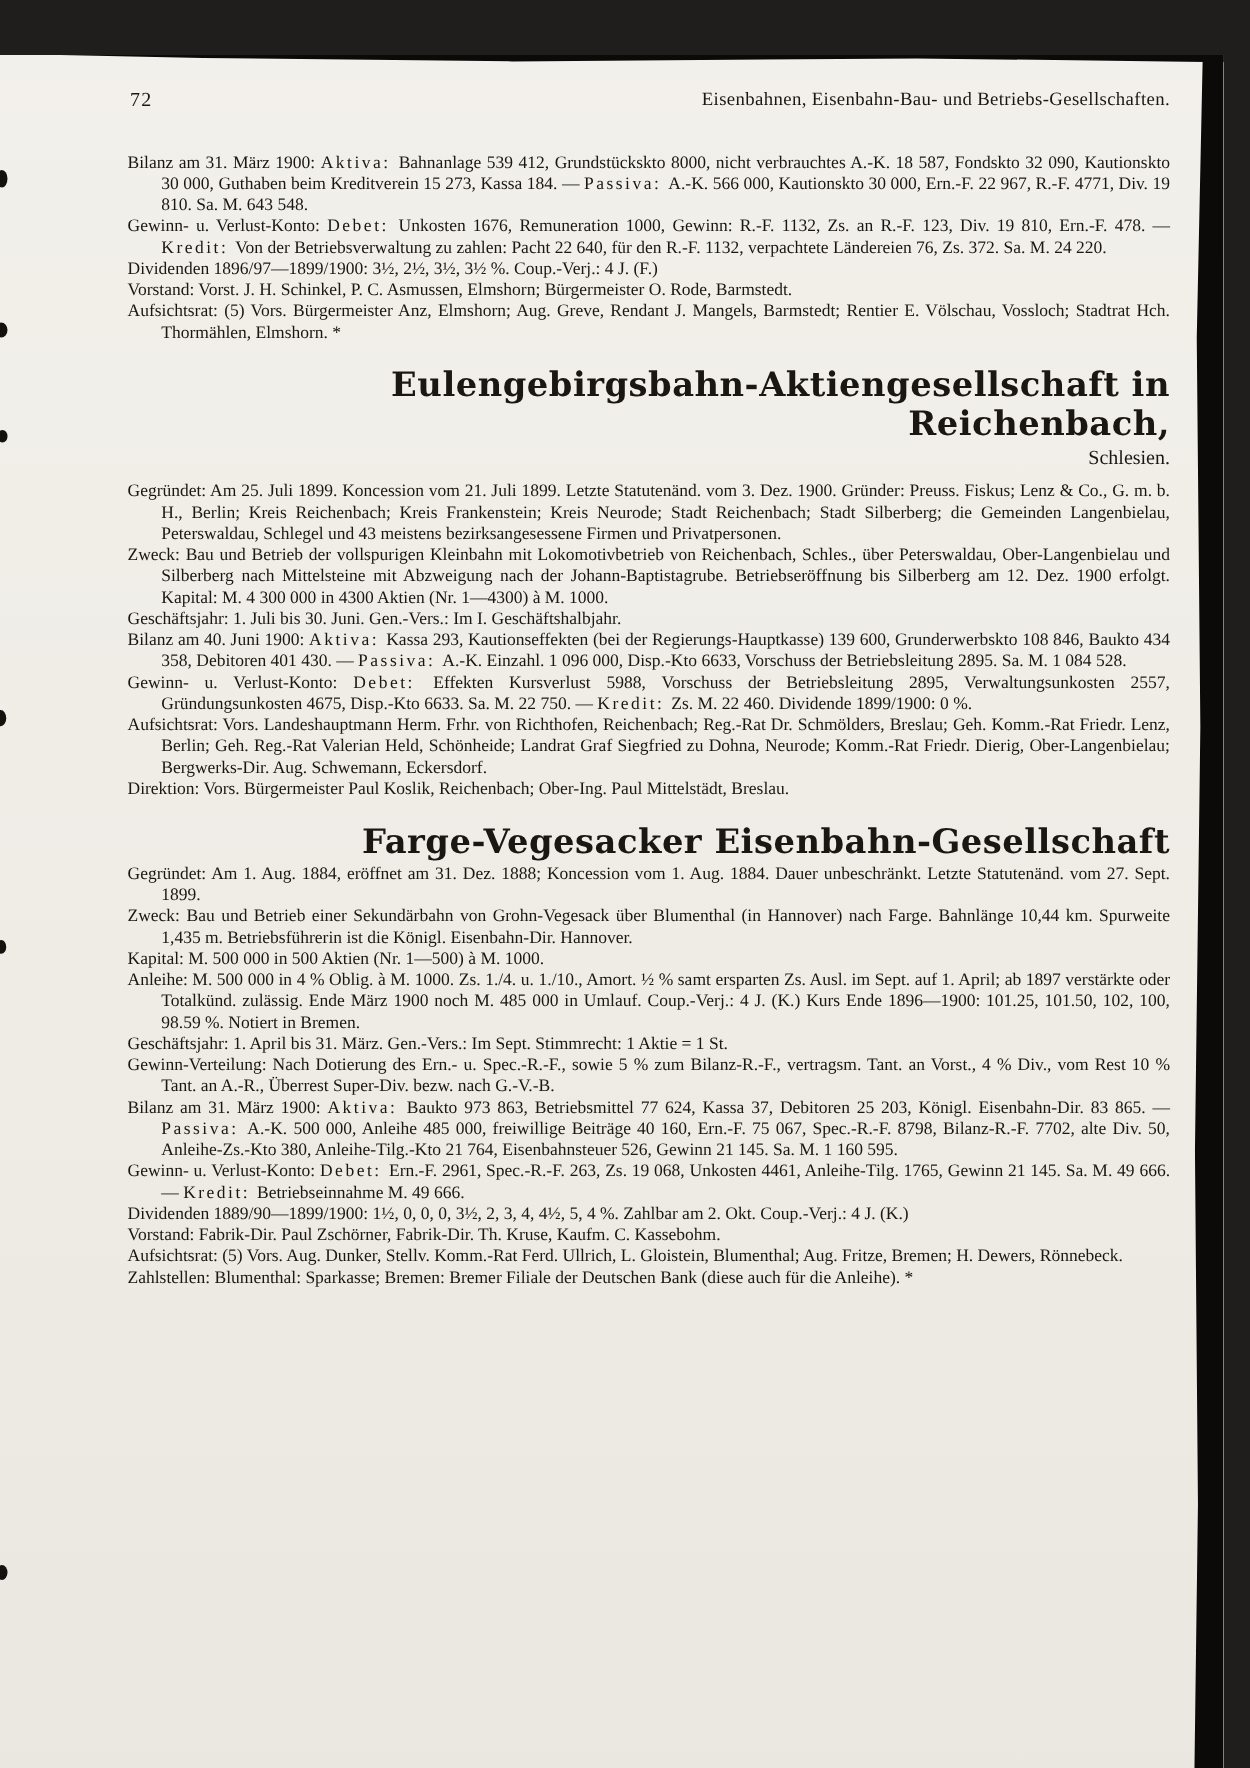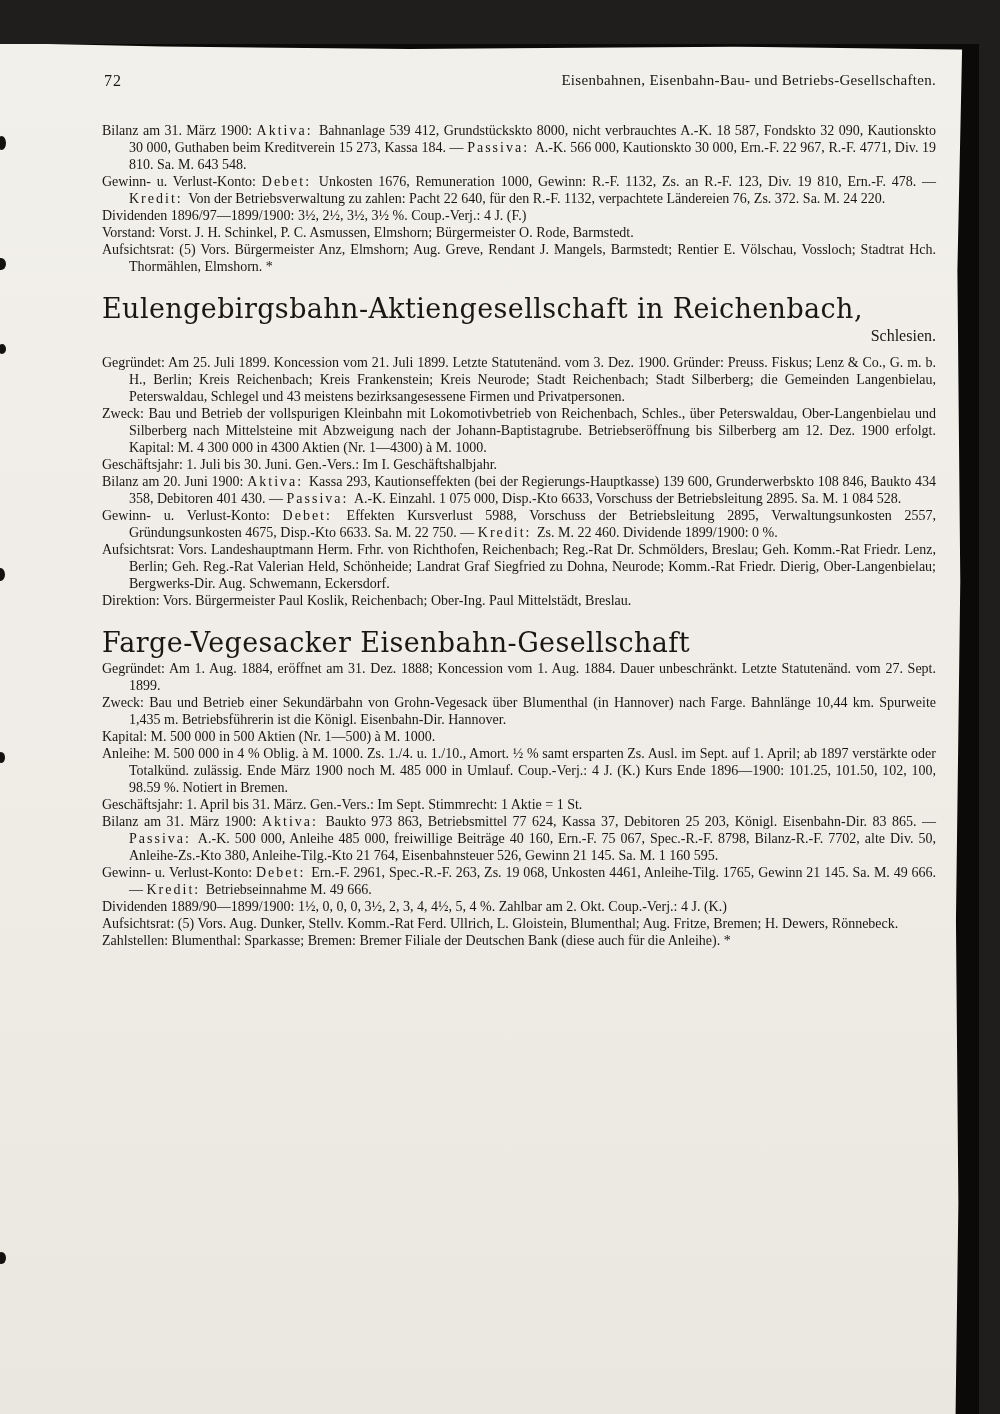--- a/index.html
+++ b/index.html
@@ -26,22 +26,22 @@
   .page-body { font-size: 14px; line-height: 17px; text-align: justify; }
 
   .para { margin: 0; padding-left: 27px; text-indent: -27px; }
   .para b { font-weight: normal; }
   .sp { letter-spacing: 2px; }
 
   .entry-heading {
     font-family: "DejaVu Serif", "Liberation Serif", serif;
     font-size: 27px;
     line-height: 31px;
-    font-weight: normal;
-    text-align: left;
+    font-weight: bold;
+    text-align: right;
     text-indent: 0;
     margin: 18px 0 2px 0;
     letter-spacing: 0.4px;
   }
   .entry-subheading { text-align: right; font-size: 16px; line-height: 20px; margin: 0 0 8px 0; }
   .entry-subheading b { font-weight: bold; }
 
   
   .edge { position: absolute; background: #0b0a09; }
   .edge-right {
@@ -75,35 +75,37 @@
           <p class="para"><b>Dividenden 1896/97—1899/1900: </b><span>3½, 2½, 3½, 3½ %. Coup.-Verj.: 4 J. (F.)</span></p>
           <p class="para"><b>Vorstand: </b><span>Vorst. J. H. Schinkel, P. C. Asmussen, Elmshorn; Bürgermeister O. Rode, Barmstedt.</span></p>
           <p class="para"><b>Aufsichtsrat: </b><span>(5) Vors. Bürgermeister Anz, Elmshorn; Aug. Greve, Rendant J. Mangels, Barmstedt; Rentier E. Völschau, Vossloch; Stadtrat Hch. Thormählen, Elmshorn. *</span></p>
         </section>
         <section class="entry">
           <h2 class="entry-heading">Eulengebirgsbahn-Aktiengesellschaft in Reichenbach,</h2>
           <div class="entry-subheading"><span>Schlesien.</span></div>
           <p class="para"><b>Gegründet: </b><span>Am 25. Juli 1899. Koncession vom 21. Juli 1899. Letzte Statutenänd. vom 3. Dez. 1900. </span><b>Gründer: </b><span>Preuss. Fiskus; Lenz &amp; Co., G. m. b. H., Berlin; Kreis Reichenbach; Kreis Frankenstein; Kreis Neurode; Stadt Reichenbach; Stadt Silberberg; die Gemeinden Langenbielau, Peterswaldau, Schlegel und 43 meistens bezirksangesessene Firmen und Privatpersonen.</span></p>
           <p class="para"><b>Zweck: </b><span>Bau und Betrieb der vollspurigen Kleinbahn mit Lokomotivbetrieb von Reichenbach, Schles., über Peterswaldau, Ober-Langenbielau und Silberberg nach Mittelsteine mit Abzweigung nach der Johann-Baptistagrube. Betriebseröffnung bis Silberberg am 12. Dez. 1900 erfolgt. </span><b>Kapital: </b><span>M. 4 300 000 in 4300 Aktien (Nr. 1—4300) à M. 1000.</span></p>
           <p class="para"><b>Geschäftsjahr: </b><span>1. Juli bis 30. Juni. </span><b>Gen.-Vers.: </b><span>Im I. Geschäftshalbjahr.</span></p>
-          <p class="para"><b>Bilanz am 20. Juni 1900: </b><span class="sp">Aktiva: </span><span>Kassa 293, Kautionseffekten (bei der Regierungs-Hauptkasse) 139 600, Grunderwerbskto 108 846, Baukto 434 358, Debitoren 401 430. — </span><span class="sp">Passiva: </span><span>A.-K. Einzahl. 1 075 000, Disp.-Kto 6633, Vorschuss der Betriebsleitung 2895. Sa. M. 1 084 528.</span></p>
+          <p class="para"><b>Bilanz am 40. Juni 1900: </b><span class="sp">Aktiva: </span><span>Kassa 293, Kautionseffekten (bei der Regierungs-Hauptkasse) 139 600, Grunderwerbskto 108 846, Baukto 434 358, Debitoren 401 430. — </span><span class="sp">Passiva: </span><span>A.-K. Einzahl. 1 096 000, Disp.-Kto 6633, Vorschuss der Betriebsleitung 2895. Sa. M. 1 084 528.</span></p>
           <p class="para"><b>Gewinn- u. Verlust-Konto: </b><span class="sp">Debet: </span><span>Effekten Kursverlust 5988, Vorschuss der Betriebsleitung 2895, Verwaltungsunkosten 2557, Gründungsunkosten 4675, Disp.-Kto 6633. Sa. M. 22 750. — </span><span class="sp">Kredit: </span><span>Zs. M. 22 460. </span><b>Dividende 1899/1900: </b><span>0 %.</span></p>
           <p class="para"><b>Aufsichtsrat: </b><span>Vors. Landeshauptmann Herm. Frhr. von Richthofen, Reichenbach; Reg.-Rat Dr. Schmölders, Breslau; Geh. Komm.-Rat Friedr. Lenz, Berlin; Geh. Reg.-Rat Valerian Held, Schönheide; Landrat Graf Siegfried zu Dohna, Neurode; Komm.-Rat Friedr. Dierig, Ober-Langenbielau; Bergwerks-Dir. Aug. Schwemann, Eckersdorf.</span></p>
           <p class="para"><b>Direktion: </b><span>Vors. Bürgermeister Paul Koslik, Reichenbach; Ober-Ing. Paul Mittelstädt, Breslau.</span></p>
         </section>
         <section class="entry">
           <h2 class="entry-heading">Farge-Vegesacker Eisenbahn-Gesellschaft</h2>
           <p class="para"><b>Gegründet: </b><span>Am 1. Aug. 1884, eröffnet am 31. Dez. 1888; Koncession vom 1. Aug. 1884. Dauer unbeschränkt. Letzte Statutenänd. vom 27. Sept. 1899.</span></p>
           <p class="para"><b>Zweck: </b><span>Bau und Betrieb einer Sekundärbahn von Grohn-Vegesack über Blumenthal (in Hannover) nach Farge. Bahnlänge 10,44 km. Spurweite 1,435 m. Betriebsführerin ist die Königl. Eisenbahn-Dir. Hannover.</span></p>
           <p class="para"><b>Kapital: </b><span>M. 500 000 in 500 Aktien (Nr. 1—500) à M. 1000.</span></p>
           <p class="para"><b>Anleihe: </b><span>M. 500 000 in 4 % Oblig. à M. 1000. Zs. 1./4. u. 1./10., Amort. ½ % samt ersparten Zs. Ausl. im Sept. auf 1. April; ab 1897 verstärkte oder Totalkünd. zulässig. Ende März 1900 noch M. 485 000 in Umlauf. Coup.-Verj.: 4 J. (K.) Kurs Ende 1896—1900: 101.25, 101.50, 102, 100, 98.59 %. Notiert in Bremen.</span></p>
           <p class="para"><b>Geschäftsjahr: </b><span>1. April bis 31. März. </span><b>Gen.-Vers.: </b><span>Im Sept. </span><b>Stimmrecht: </b><span>1 Aktie = 1 St.</span></p>
+          <p class="para"><b>Gewinn-Verteilung: </b><span>Nach Dotierung des Ern.- u. Spec.-R.-F., sowie 5 % zum Bilanz-R.-F., vertragsm. Tant. an Vorst., 4 % Div., vom Rest 10 % Tant. an A.-R., Überrest Super-Div. bezw. nach G.-V.-B.</span></p>
           <p class="para"><b>Bilanz am 31. März 1900: </b><span class="sp">Aktiva: </span><span>Baukto 973 863, Betriebsmittel 77 624, Kassa 37, Debitoren 25 203, Königl. Eisenbahn-Dir. 83 865. — </span><span class="sp">Passiva: </span><span>A.-K. 500 000, Anleihe 485 000, freiwillige Beiträge 40 160, Ern.-F. 75 067, Spec.-R.-F. 8798, Bilanz-R.-F. 7702, alte Div. 50, Anleihe-Zs.-Kto 380, Anleihe-Tilg.-Kto 21 764, Eisenbahnsteuer 526, Gewinn 21 145. Sa. M. 1 160 595.</span></p>
           <p class="para"><b>Gewinn- u. Verlust-Konto: </b><span class="sp">Debet: </span><span>Ern.-F. 2961, Spec.-R.-F. 263, Zs. 19 068, Unkosten 4461, Anleihe-Tilg. 1765, Gewinn 21 145. Sa. M. 49 666. — </span><span class="sp">Kredit: </span><span>Betriebseinnahme M. 49 666.</span></p>
           <p class="para"><b>Dividenden 1889/90—1899/1900: </b><span>1½, 0, 0, 0, 3½, 2, 3, 4, 4½, 5, 4 %. Zahlbar am 2. Okt. Coup.-Verj.: 4 J. (K.)</span></p>
+          <p class="para"><b>Vorstand: </b><span>Fabrik-Dir. Paul Zschörner, Fabrik-Dir. Th. Kruse, Kaufm. C. Kassebohm.</span></p>
           <p class="para"><b>Aufsichtsrat: </b><span>(5) Vors. Aug. Dunker, Stellv. Komm.-Rat Ferd. Ullrich, L. Gloistein, Blumenthal; Aug. Fritze, Bremen; H. Dewers, Rönnebeck.</span></p>
           <p class="para"><b>Zahlstellen: </b><span>Blumenthal: Sparkasse; Bremen: Bremer Filiale der Deutschen Bank (diese auch für die Anleihe). *</span></p>
         </section>
       </main>
   </div>
 
   <div class="edge edge-top"></div>
   <div class="edge edge-right"></div>
   <div class="edge edge-bottom"></div>
   <div class="speck" style="left:-3px; top:92px;  width:9px; height:14px;"></div>

